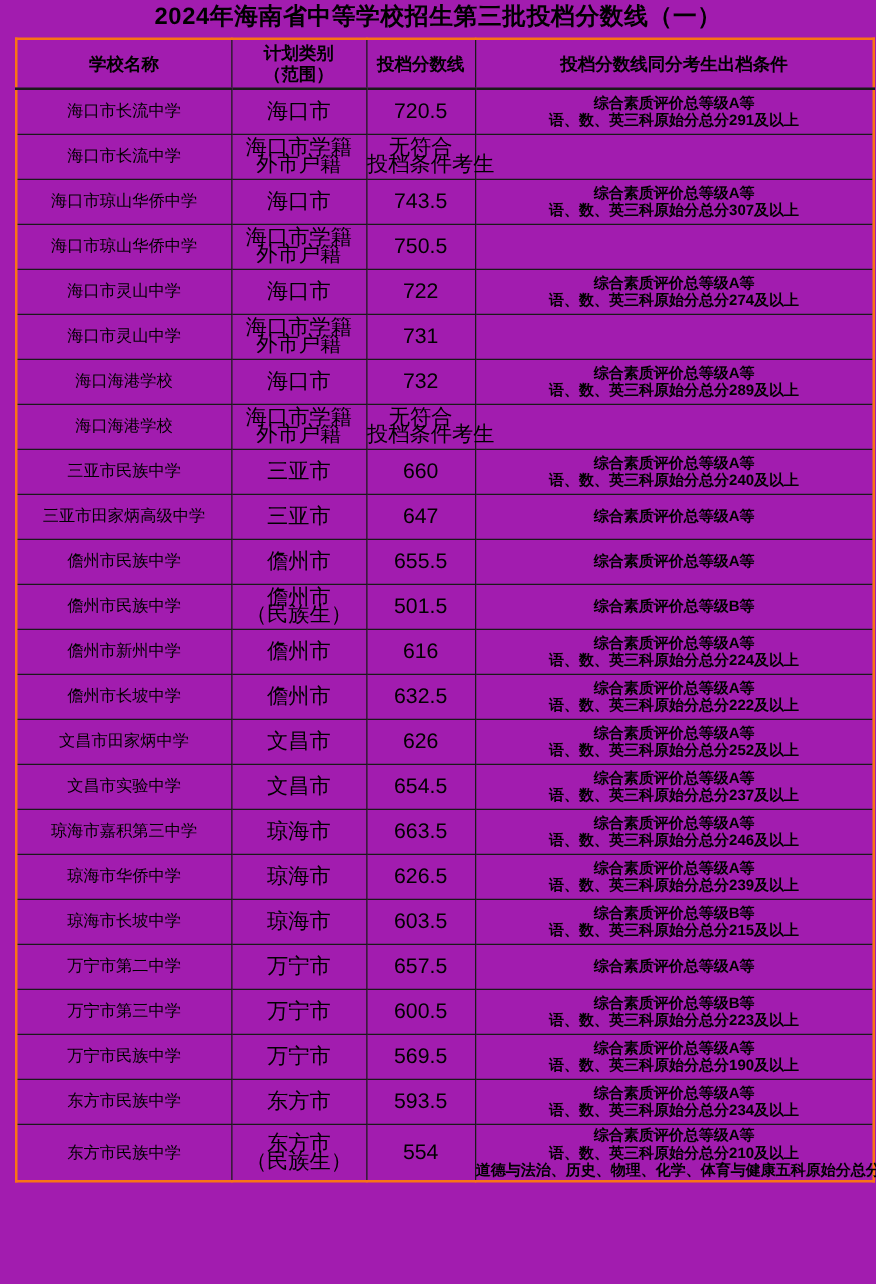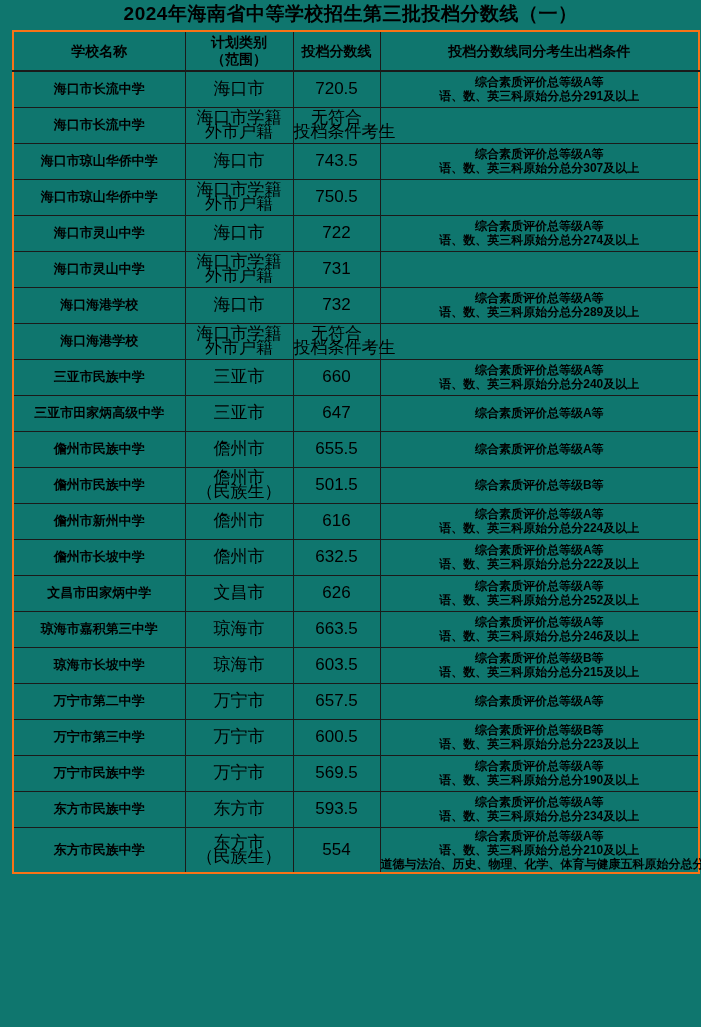--- a/index.html
+++ b/index.html
@@ -6,21 +6,21 @@
     margin: 0;
     padding: 0;
     background: #ffffff;
     width: 701px;
     font-family: "Liberation Sans", "DejaVu Sans", sans-serif;
     color: #000000;
   }
   .page {
     width: 701px;
     height: 1027px;
-    background: #0f766e;
+    background: #a21caf;
     overflow: hidden;
     position: relative;
   }
   .doc-title {
     margin: 3px 0 5px 0;
     text-align: center;
     font-size: 19px;
     font-weight: bold;
     letter-spacing: 0.5px;
     line-height: 22px;
@@ -48,21 +48,21 @@
     height: 40px;
     font-size: 14px;
     font-weight: bold;
     border-bottom-width: 2px;
   }
   thead .line { line-height: 17px; }
   tbody td { height: 36px; font-size: 13px; }
   .line { line-height: 14px; white-space: nowrap; }
   td.conditions .line { font-size: 12px; font-weight: bold; }
   td.score .line, td.category .line { font-size: 17px; }
-  td.school .line { font-size: 13px; font-weight: bold; }
+  td.school .line { font-size: 13px; }
 </style>
 </head>
 <body>
 
 <div class="page">
   <h1 class="doc-title">2024年海南省中等学校招生第三批投档分数线（一）</h1>
 
   <table class="score-table">
     <colgroup>
       <col class="c-school">
@@ -300,31 +300,61 @@
           <td class="score">
             <div class="line">626</div>
           </td>
           <td class="conditions">
             <div class="line">综合素质评价总等级A等</div>
             <div class="line">语、数、英三科原始分总分252及以上</div>
           </td>
         </tr>
         <tr>
           <td class="school">
+            <div class="line">文昌市实验中学</div>
+          </td>
+          <td class="category">
+            <div class="line">文昌市</div>
+          </td>
+          <td class="score">
+            <div class="line">654.5</div>
+          </td>
+          <td class="conditions">
+            <div class="line">综合素质评价总等级A等</div>
+            <div class="line">语、数、英三科原始分总分237及以上</div>
+          </td>
+        </tr>
+        <tr>
+          <td class="school">
             <div class="line">琼海市嘉积第三中学</div>
           </td>
           <td class="category">
             <div class="line">琼海市</div>
           </td>
           <td class="score">
             <div class="line">663.5</div>
           </td>
           <td class="conditions">
             <div class="line">综合素质评价总等级A等</div>
             <div class="line">语、数、英三科原始分总分246及以上</div>
+          </td>
+        </tr>
+        <tr>
+          <td class="school">
+            <div class="line">琼海市华侨中学</div>
+          </td>
+          <td class="category">
+            <div class="line">琼海市</div>
+          </td>
+          <td class="score">
+            <div class="line">626.5</div>
+          </td>
+          <td class="conditions">
+            <div class="line">综合素质评价总等级A等</div>
+            <div class="line">语、数、英三科原始分总分239及以上</div>
           </td>
         </tr>
         <tr>
           <td class="school">
             <div class="line">琼海市长坡中学</div>
           </td>
           <td class="category">
             <div class="line">琼海市</div>
           </td>
           <td class="score">

